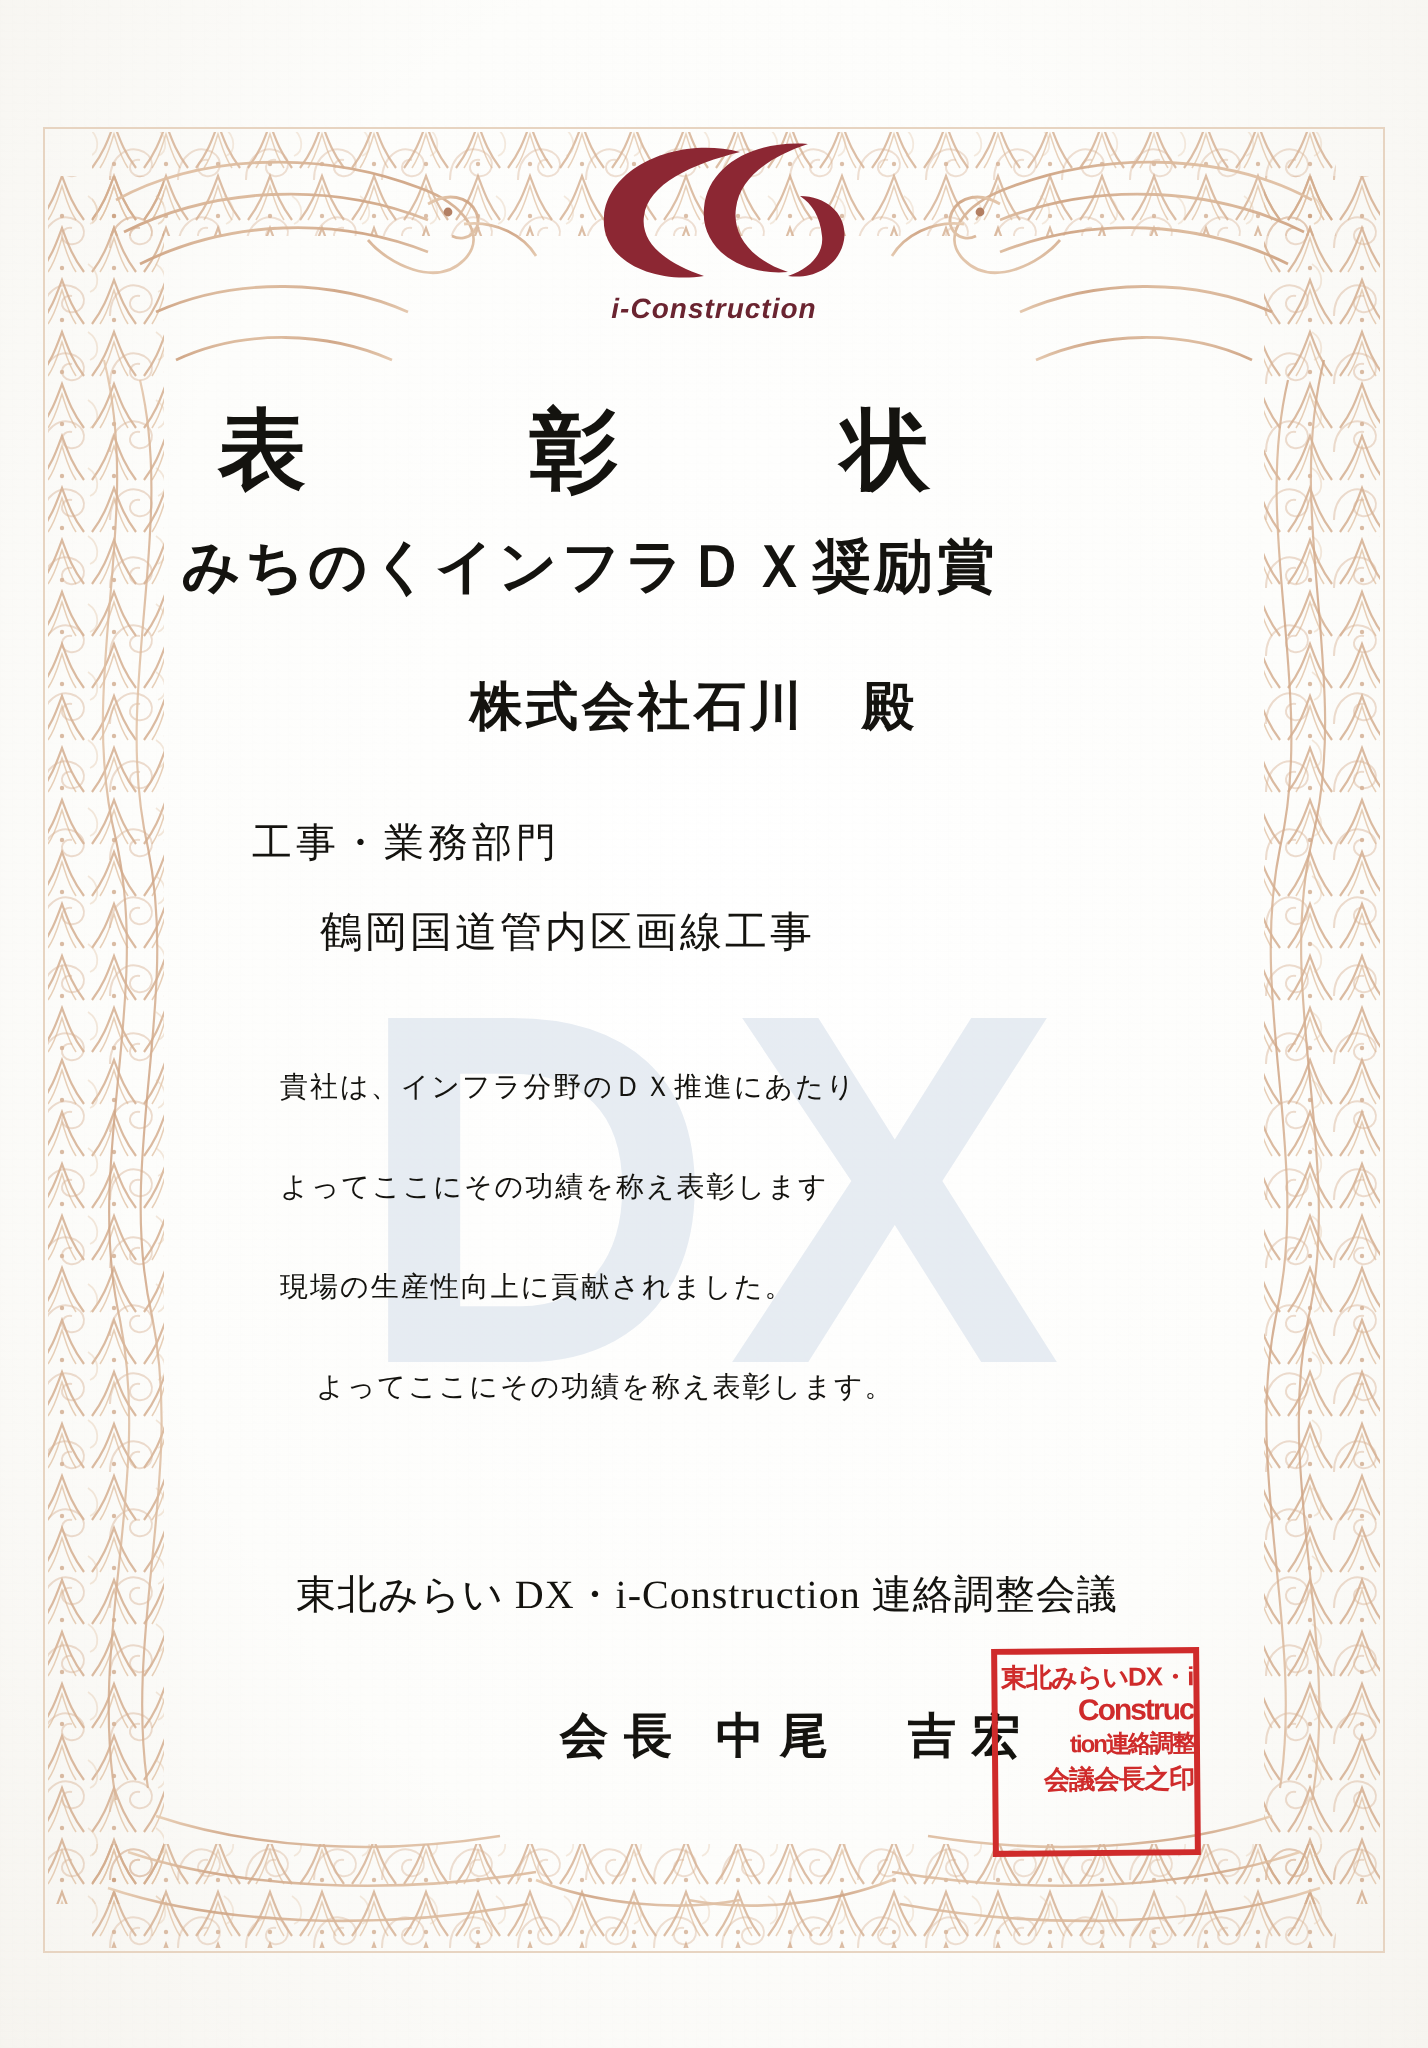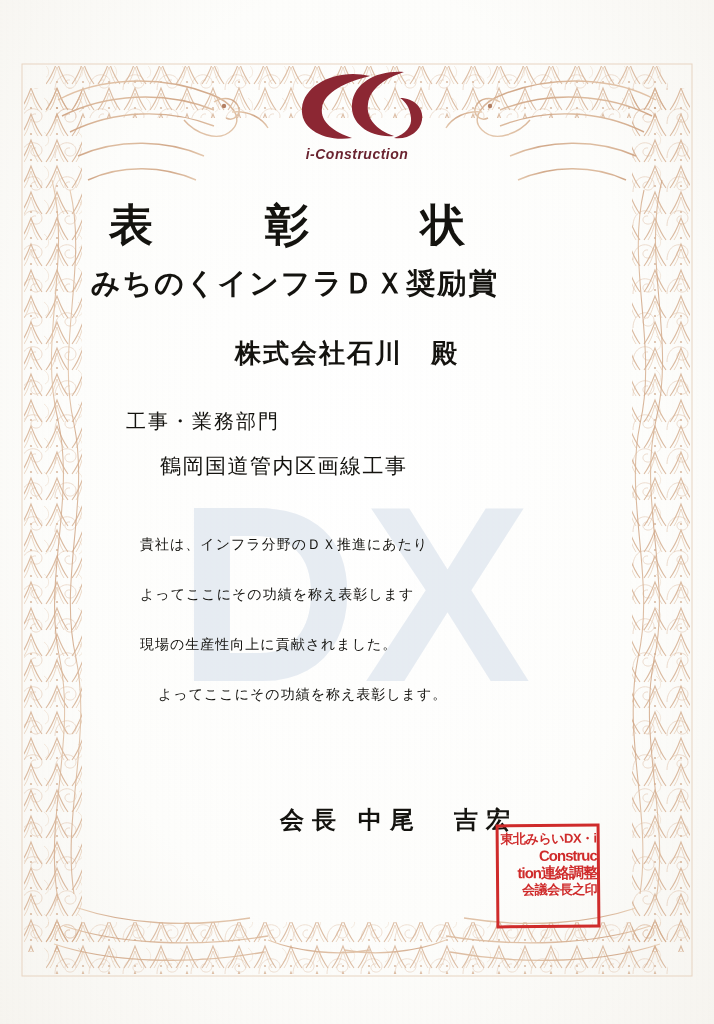--- a/index.html
+++ b/index.html
@@ -169,21 +169,21 @@
     position: absolute;
     left: 148px;
     top: 784px;
     font-size: 20px;
     letter-spacing: 0.5px;
     color: #14130f;
   }
   #signer {
     position: absolute;
     left: 280px;
-    top: 804px;
+    top: 852px;
     font-size: 24px;
     letter-spacing: 8px;
     font-weight: 600;
     color: #14130f;
   }
 
   
   #seal {
     position: absolute;
     left: 496px;
@@ -200,21 +200,21 @@
   #seal .seal-row {
     font-size: 13px;
     font-weight: bold;
     line-height: 17px;
     letter-spacing: -0.5px;
     text-align: right;
     white-space: nowrap;
   }
   #seal .seal-row.r1 { margin-top: 3px; }
   #seal .seal-row.r2 { font-size: 15px; letter-spacing: -1px; }
-  #seal .seal-row.r3 { font-size: 15px; letter-spacing: -1px; margin-left: 14px; }
+  #seal .seal-row.r3 { font-size: 12px; letter-spacing: -1px; margin-left: 14px; }
   #seal .seal-row.r4 { font-size: 13px; }
 </style>
 </head>
 <body>
 
 <div id="certificate">
 
   <div id="paper-grain"></div>
 
   <div id="watermark">DX</div>
@@ -317,20 +317,21 @@
     <div id="project">鶴岡国道管内区画線工事</div>
 
     <div id="body-text">
       <div class="line">貴社は、インフラ分野のＤＸ推進にあたり</div>
       <div class="line">よってここにその功績を称え表彰します</div>
       <div class="line">現場の生産性向上に貢献されました。</div>
       <div class="line indent">よってここにその功績を称え表彰します。</div>
     </div>
 
 
+    <div id="issuer">東北みらい DX・i-Construction 連絡調整会議</div>
 
     <div id="signer">
       <span>会長</span>
       <span>中尾　吉宏</span>
     </div>
 
     <div id="seal">
       <div class="seal-row r1">東北みらいDX・i</div>
       <div class="seal-row r2">Construc</div>
       <div class="seal-row r3">tion連絡調整</div>

